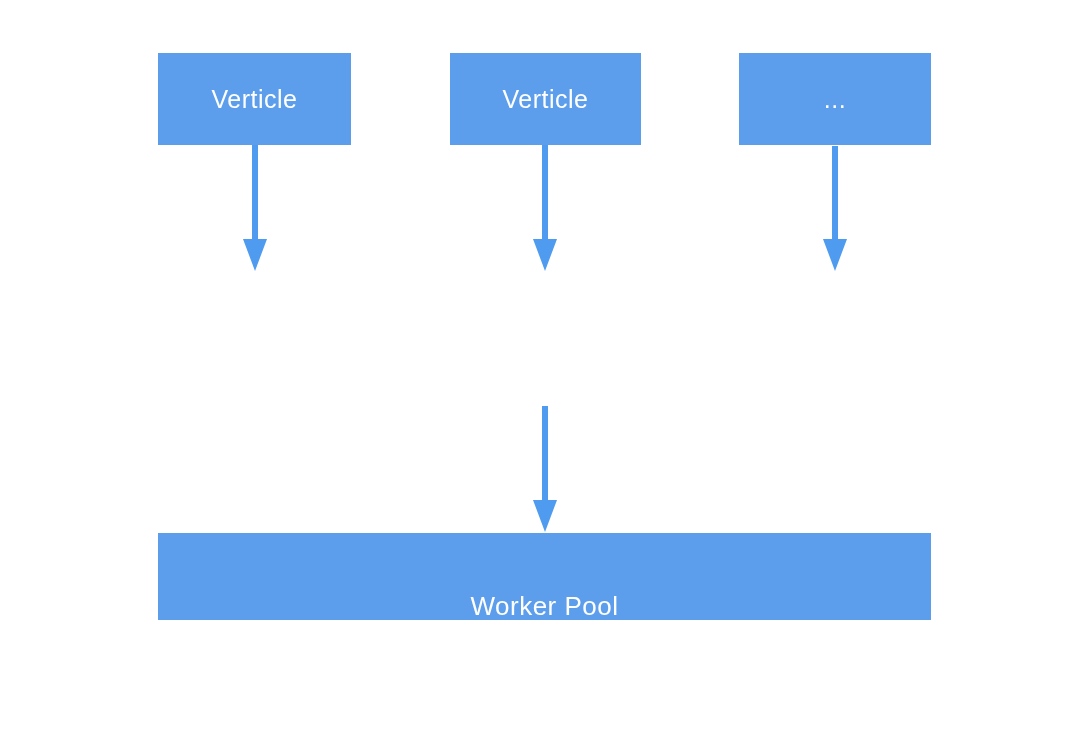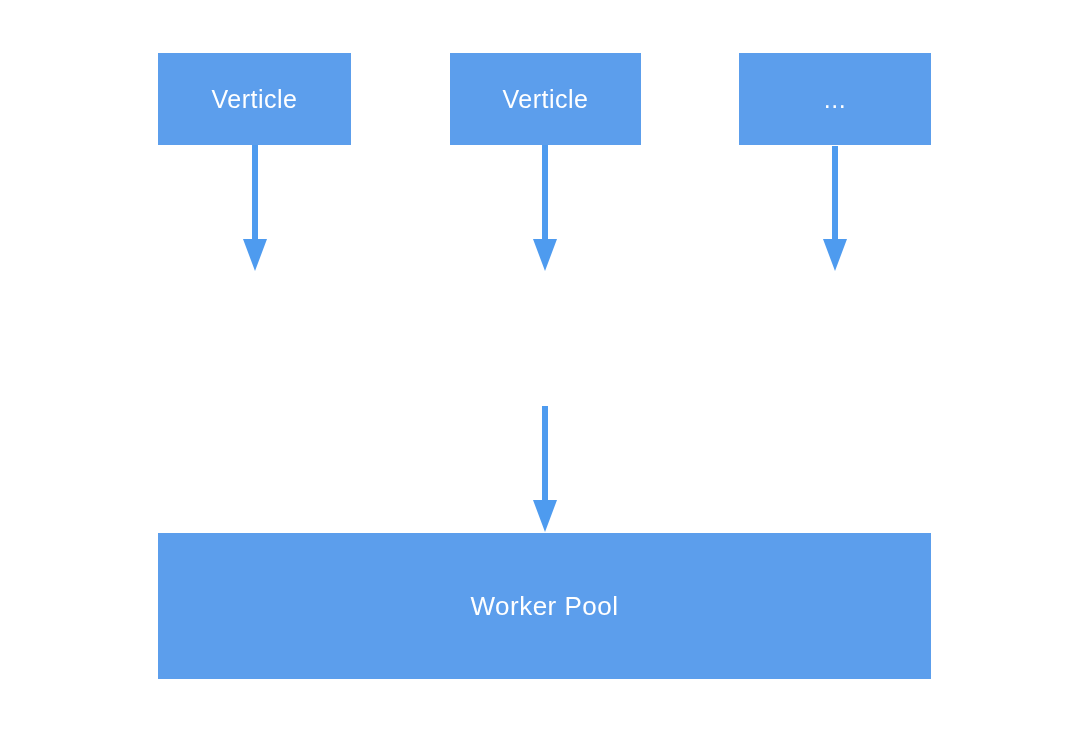--- a/index.html
+++ b/index.html
@@ -3,21 +3,21 @@
 <meta charset="utf-8">
 <style>
   html, body {
     margin: 0;
     padding: 0;
     background: #ffffff;
   }
   .canvas {
     position: relative;
     width: 1091px;
-    height: 753px;
+    height: 620px;
     background: #ffffff;
     font-family: "Liberation Sans", sans-serif;
     overflow: hidden;
   }
   .node {
     position: absolute;
     background: #5c9eec;
     color: #ffffff;
     display: flex;
     align-items: center;

